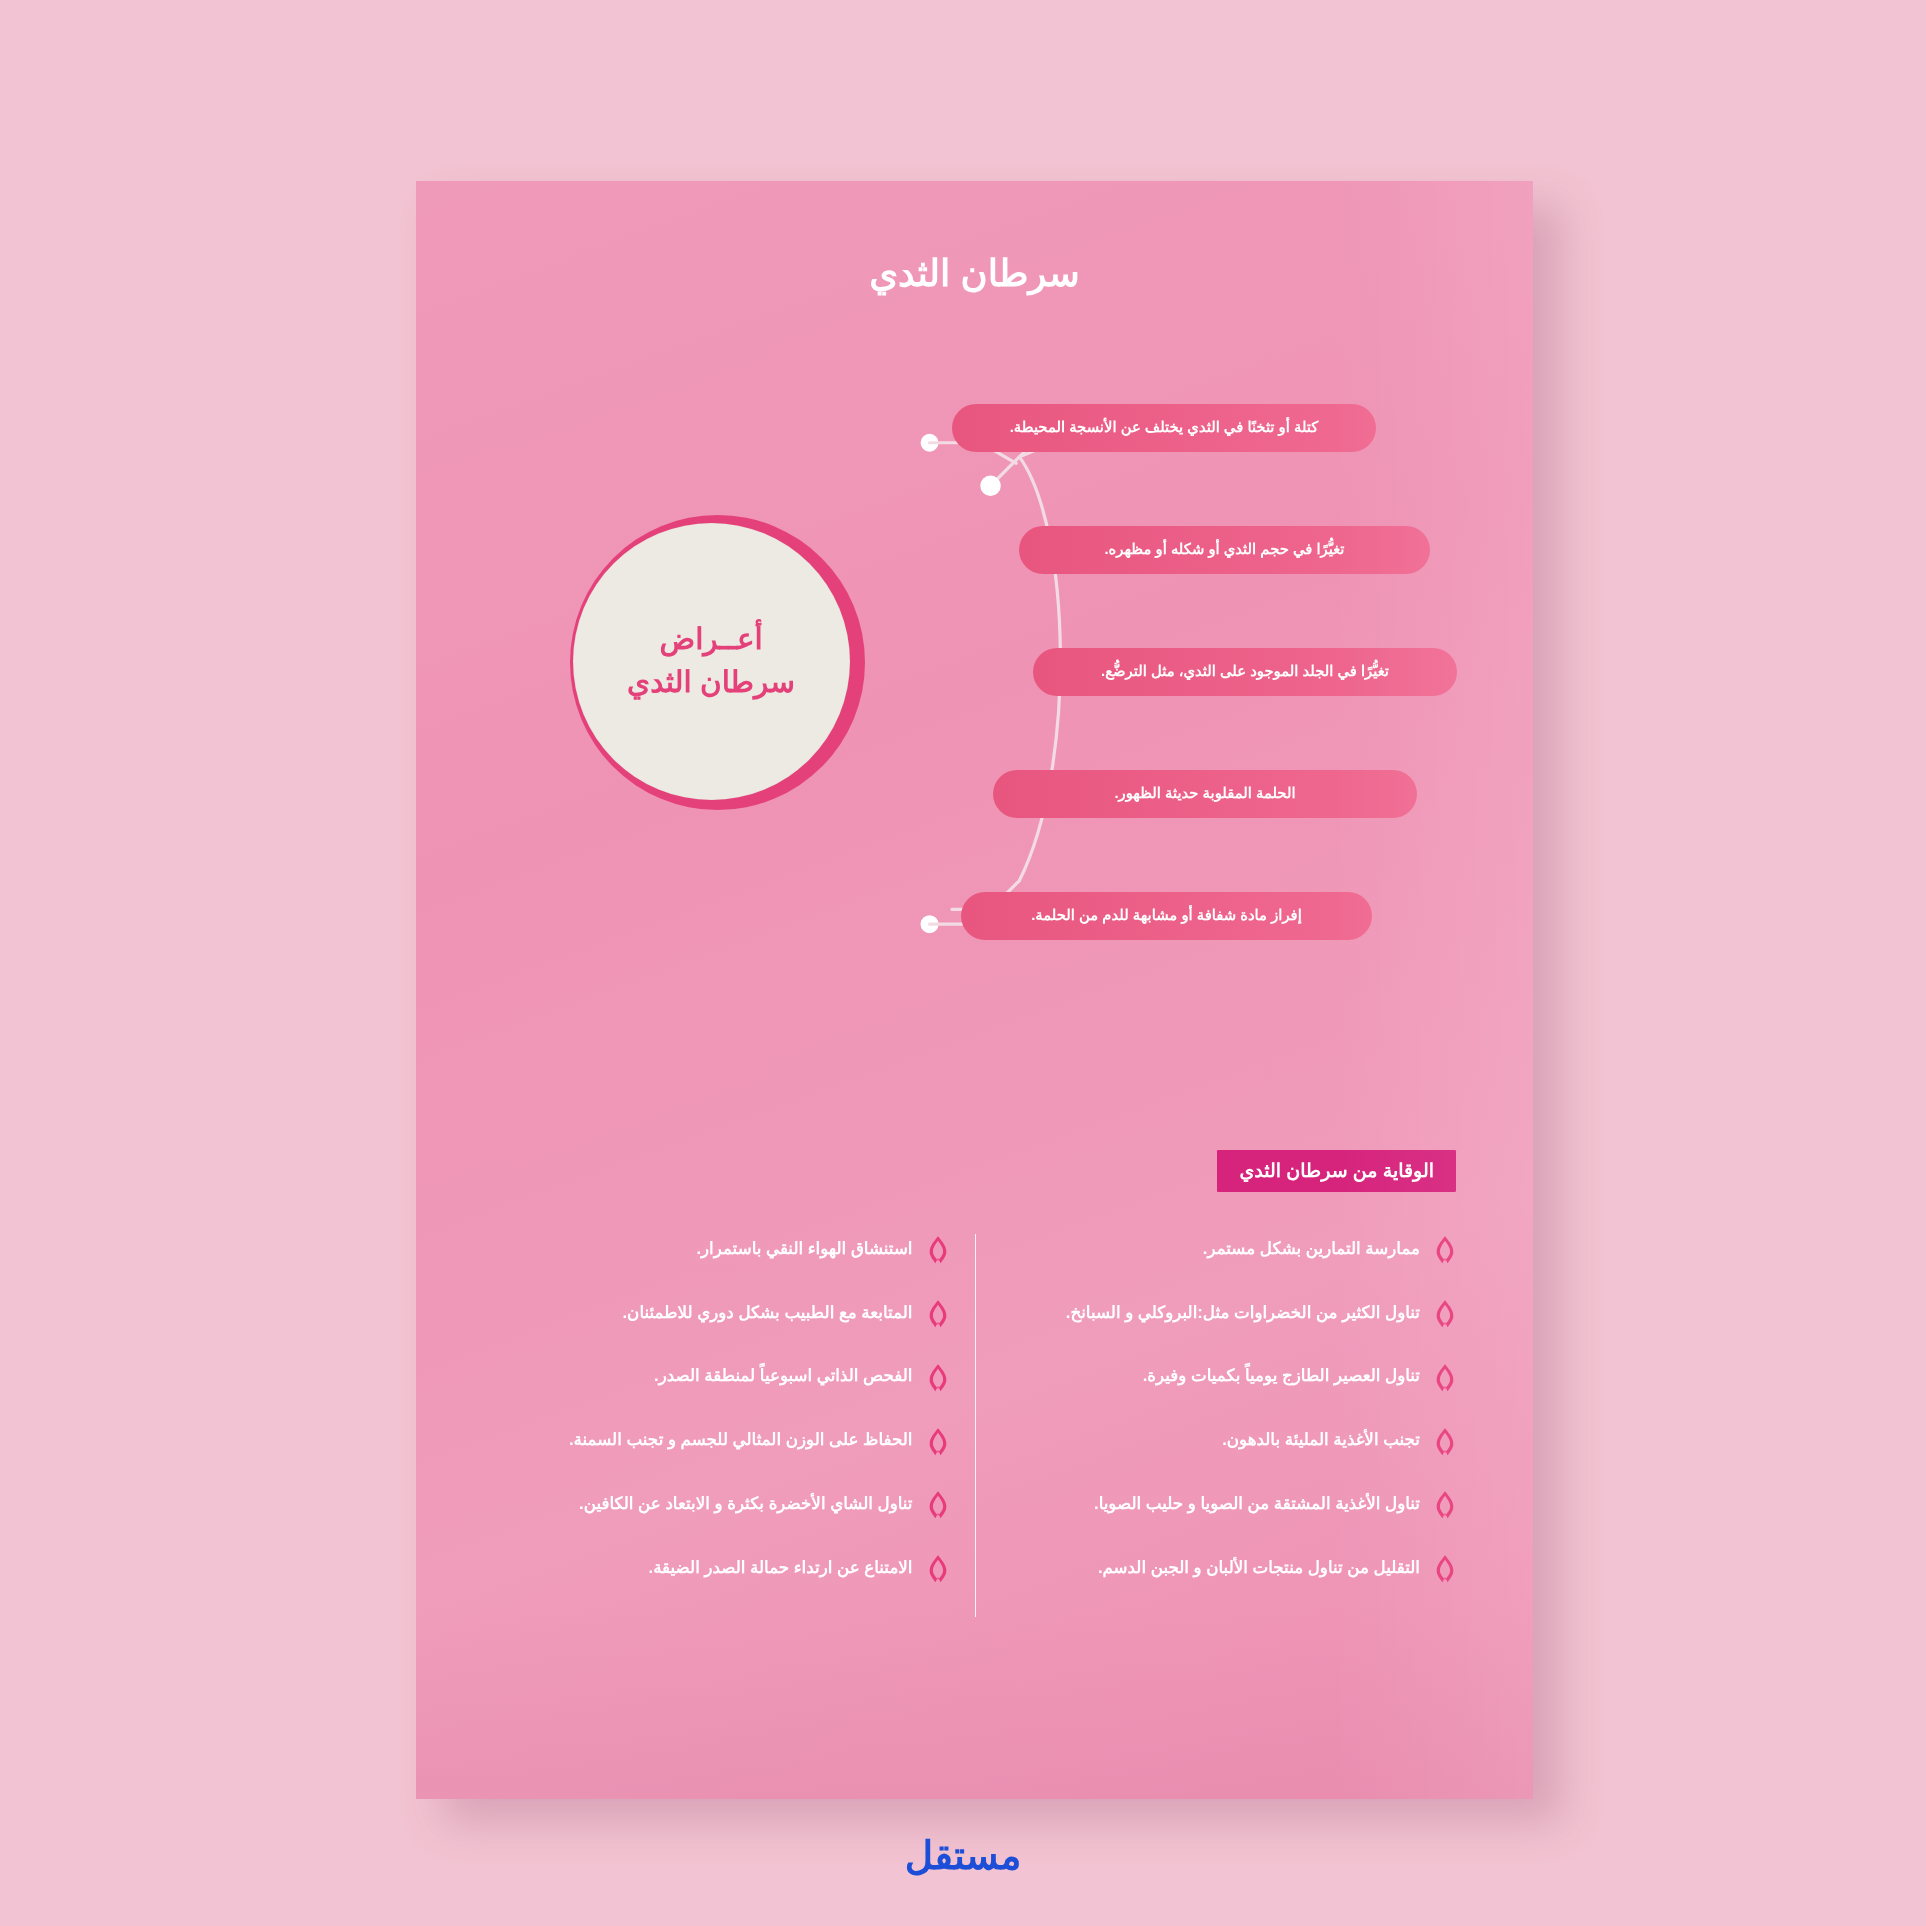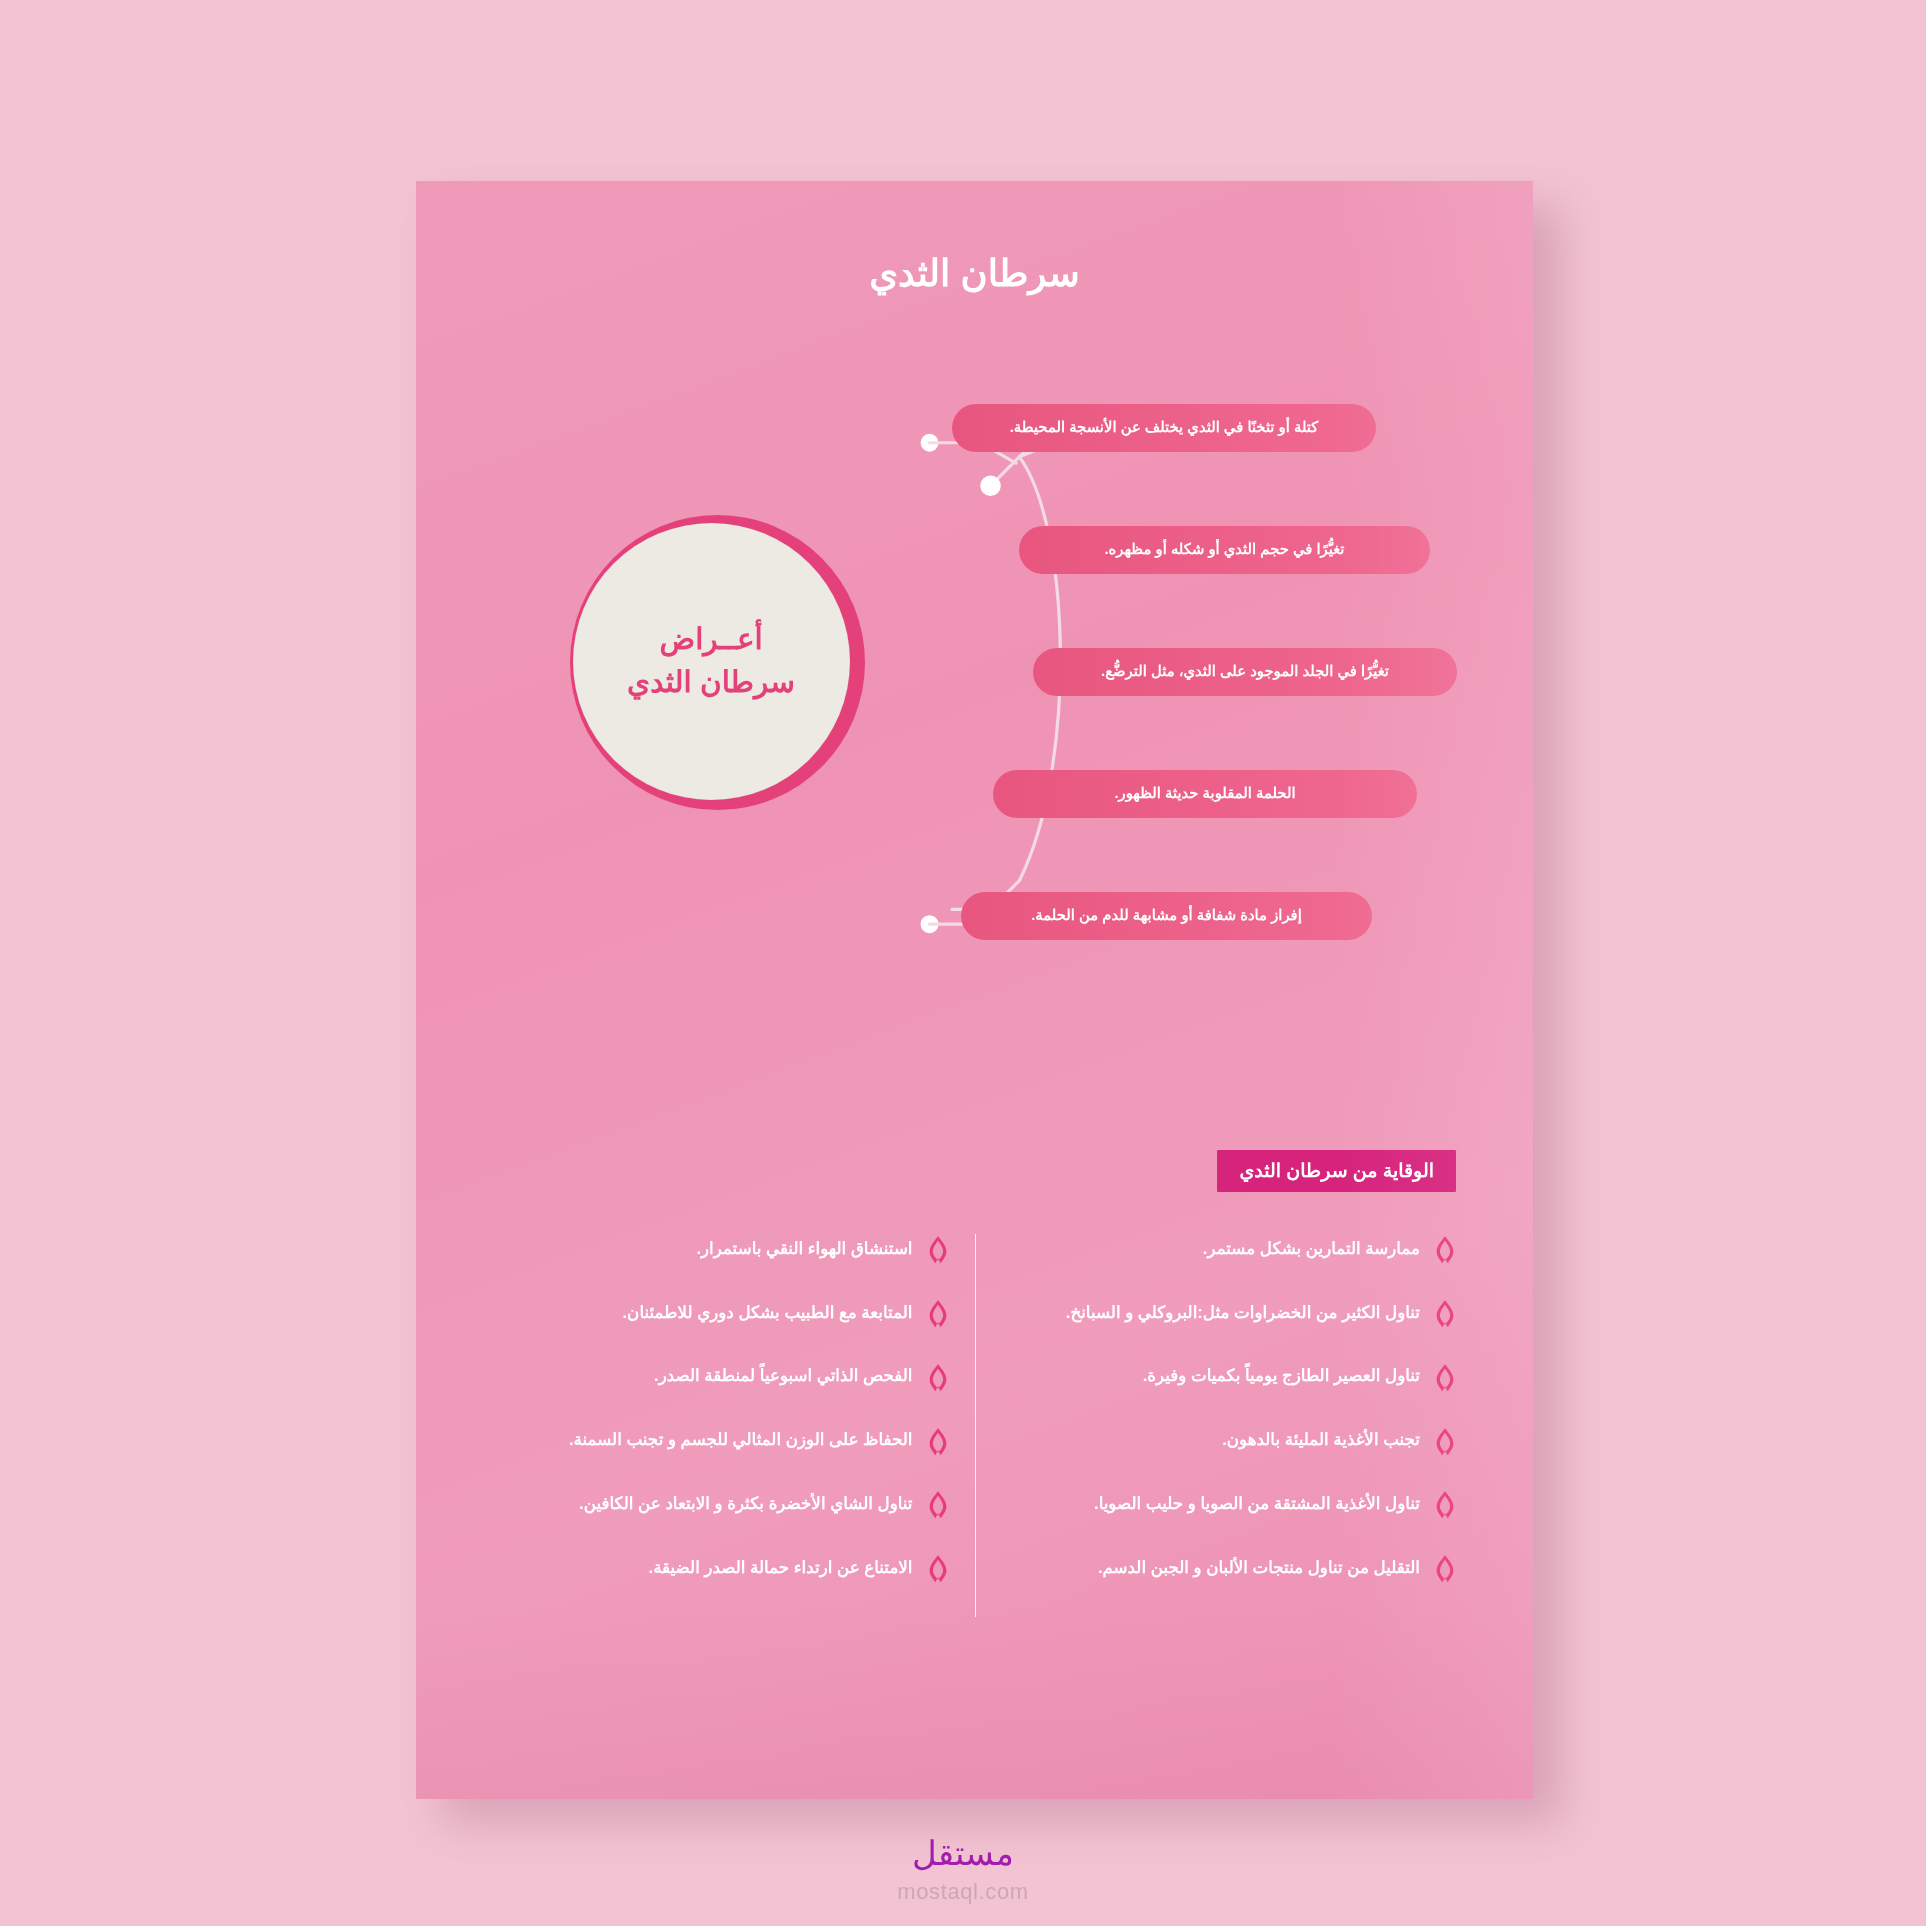--- a/index.html
+++ b/index.html
@@ -180,23 +180,23 @@
 
   
   .footer {
     position: absolute;
     left: 0;
     right: 0;
     top: 1836px;
     text-align: center;
   }
   .footer-logo {
-    font-size: 34px;
-    color: #a21caf;
-    font-weight: normal;
+    font-size: 39px;
+    color: #1d4ed8;
+    font-weight: bold;
     letter-spacing: 1.3px;
     line-height: 1;
   }
   .footer-url {
     margin-top: 9px;
     font-size: 22px;
     color: #cfa6b6;
     letter-spacing: 0.6px;
     direction: ltr;
   }
@@ -360,15 +360,14 @@
         </span>
         <span class="prev-text">الامتناع عن ارتداء حمالة الصدر الضيقة.</span>
       </div>
     </div>
 
   </div>
 </div>
 
 <div class="footer">
   <div class="footer-logo">مستقل</div>
-  <div class="footer-url">mostaql.com</div>
 </div>
 
 
 </body></html>

